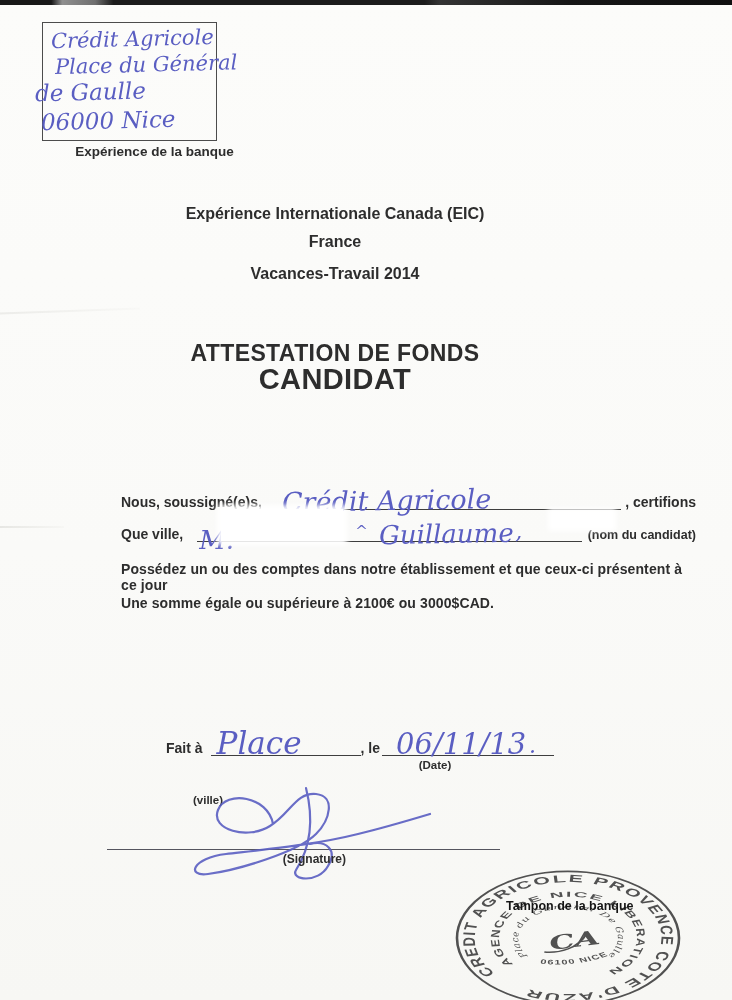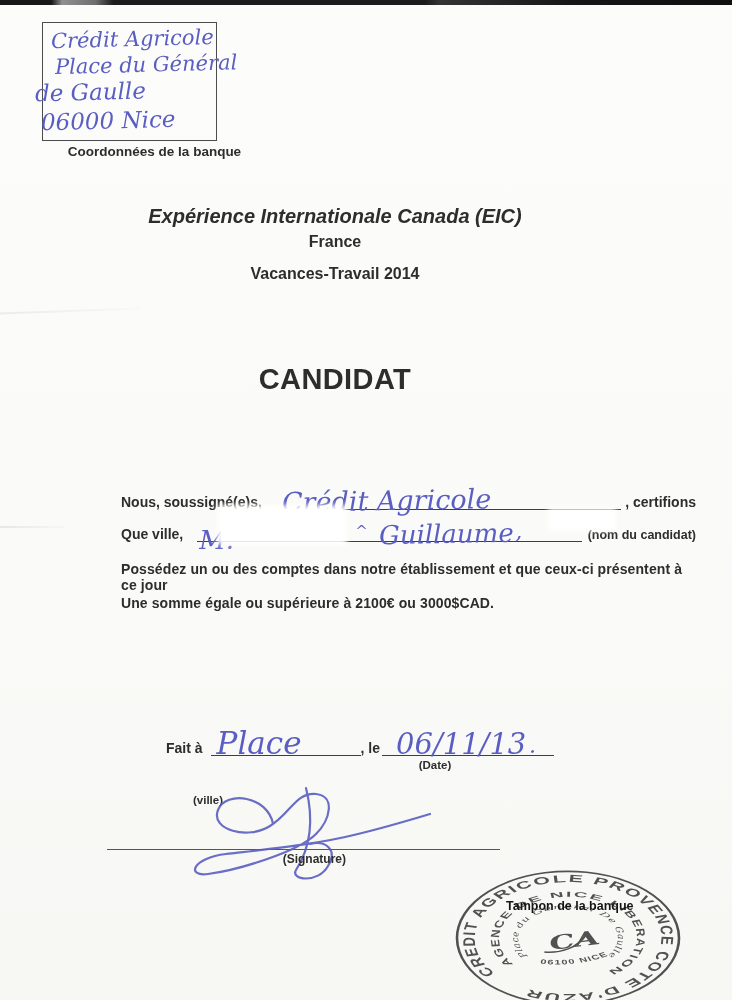--- a/index.html
+++ b/index.html
@@ -56,26 +56,27 @@
   <div class="crease" style="left:0;top:526px;width:64px;opacity:.6;"></div>
 
   <div class="bank-box">
     <div style="padding:3px 0 0 8px;">
       <span class="hw">Crédit Agricole</span>
       <span class="hw" style="margin-left:4px;">Place du Général</span>
       <span class="hw" style="margin-left:-16px;font-size:23px;">de Gaulle</span>
       <span class="hw" style="margin-left:-10px;font-size:23px;margin-top:3px;">06000 Nice</span>
     </div>
   </div>
-  <div class="bank-caption p">Coordonnées de la banque</div>
+  <div class="bank-caption p">Expérience de la banque</div>
 
-  <div class="centerline p" style="top:205px;font-size:20px;font-style:italic;">Expérience Internationale Canada (EIC)</div>
+  <div class="centerline p" style="top:205px;font-size:16px;">Expérience Internationale Canada (EIC)</div>
   <div class="centerline p" style="top:233px;font-size:16px;">France</div>
   <div class="centerline p" style="top:265px;font-size:16px;">Vacances-Travail 2014</div>
 
+  <div class="centerline p" style="top:340px;font-size:23px;letter-spacing:.4px;">ATTESTATION DE FONDS</div>
   <div class="centerline p" style="top:363px;font-size:29px;letter-spacing:.4px;">CANDIDAT</div>
 
   <div class="row" style="top:491px;">
     <span class="p">Nous, soussigné(e)s,</span>
     <span class="seg grow" style="margin-left:6px;">
       <span class="hw" style="position:absolute;left:14px;bottom:-5px;font-size:27px;transform:rotate(-1deg);">Crédit Agricole</span>
     </span>
     <span class="p" style="margin-left:4px;">, certifions</span>
   </div>
 

